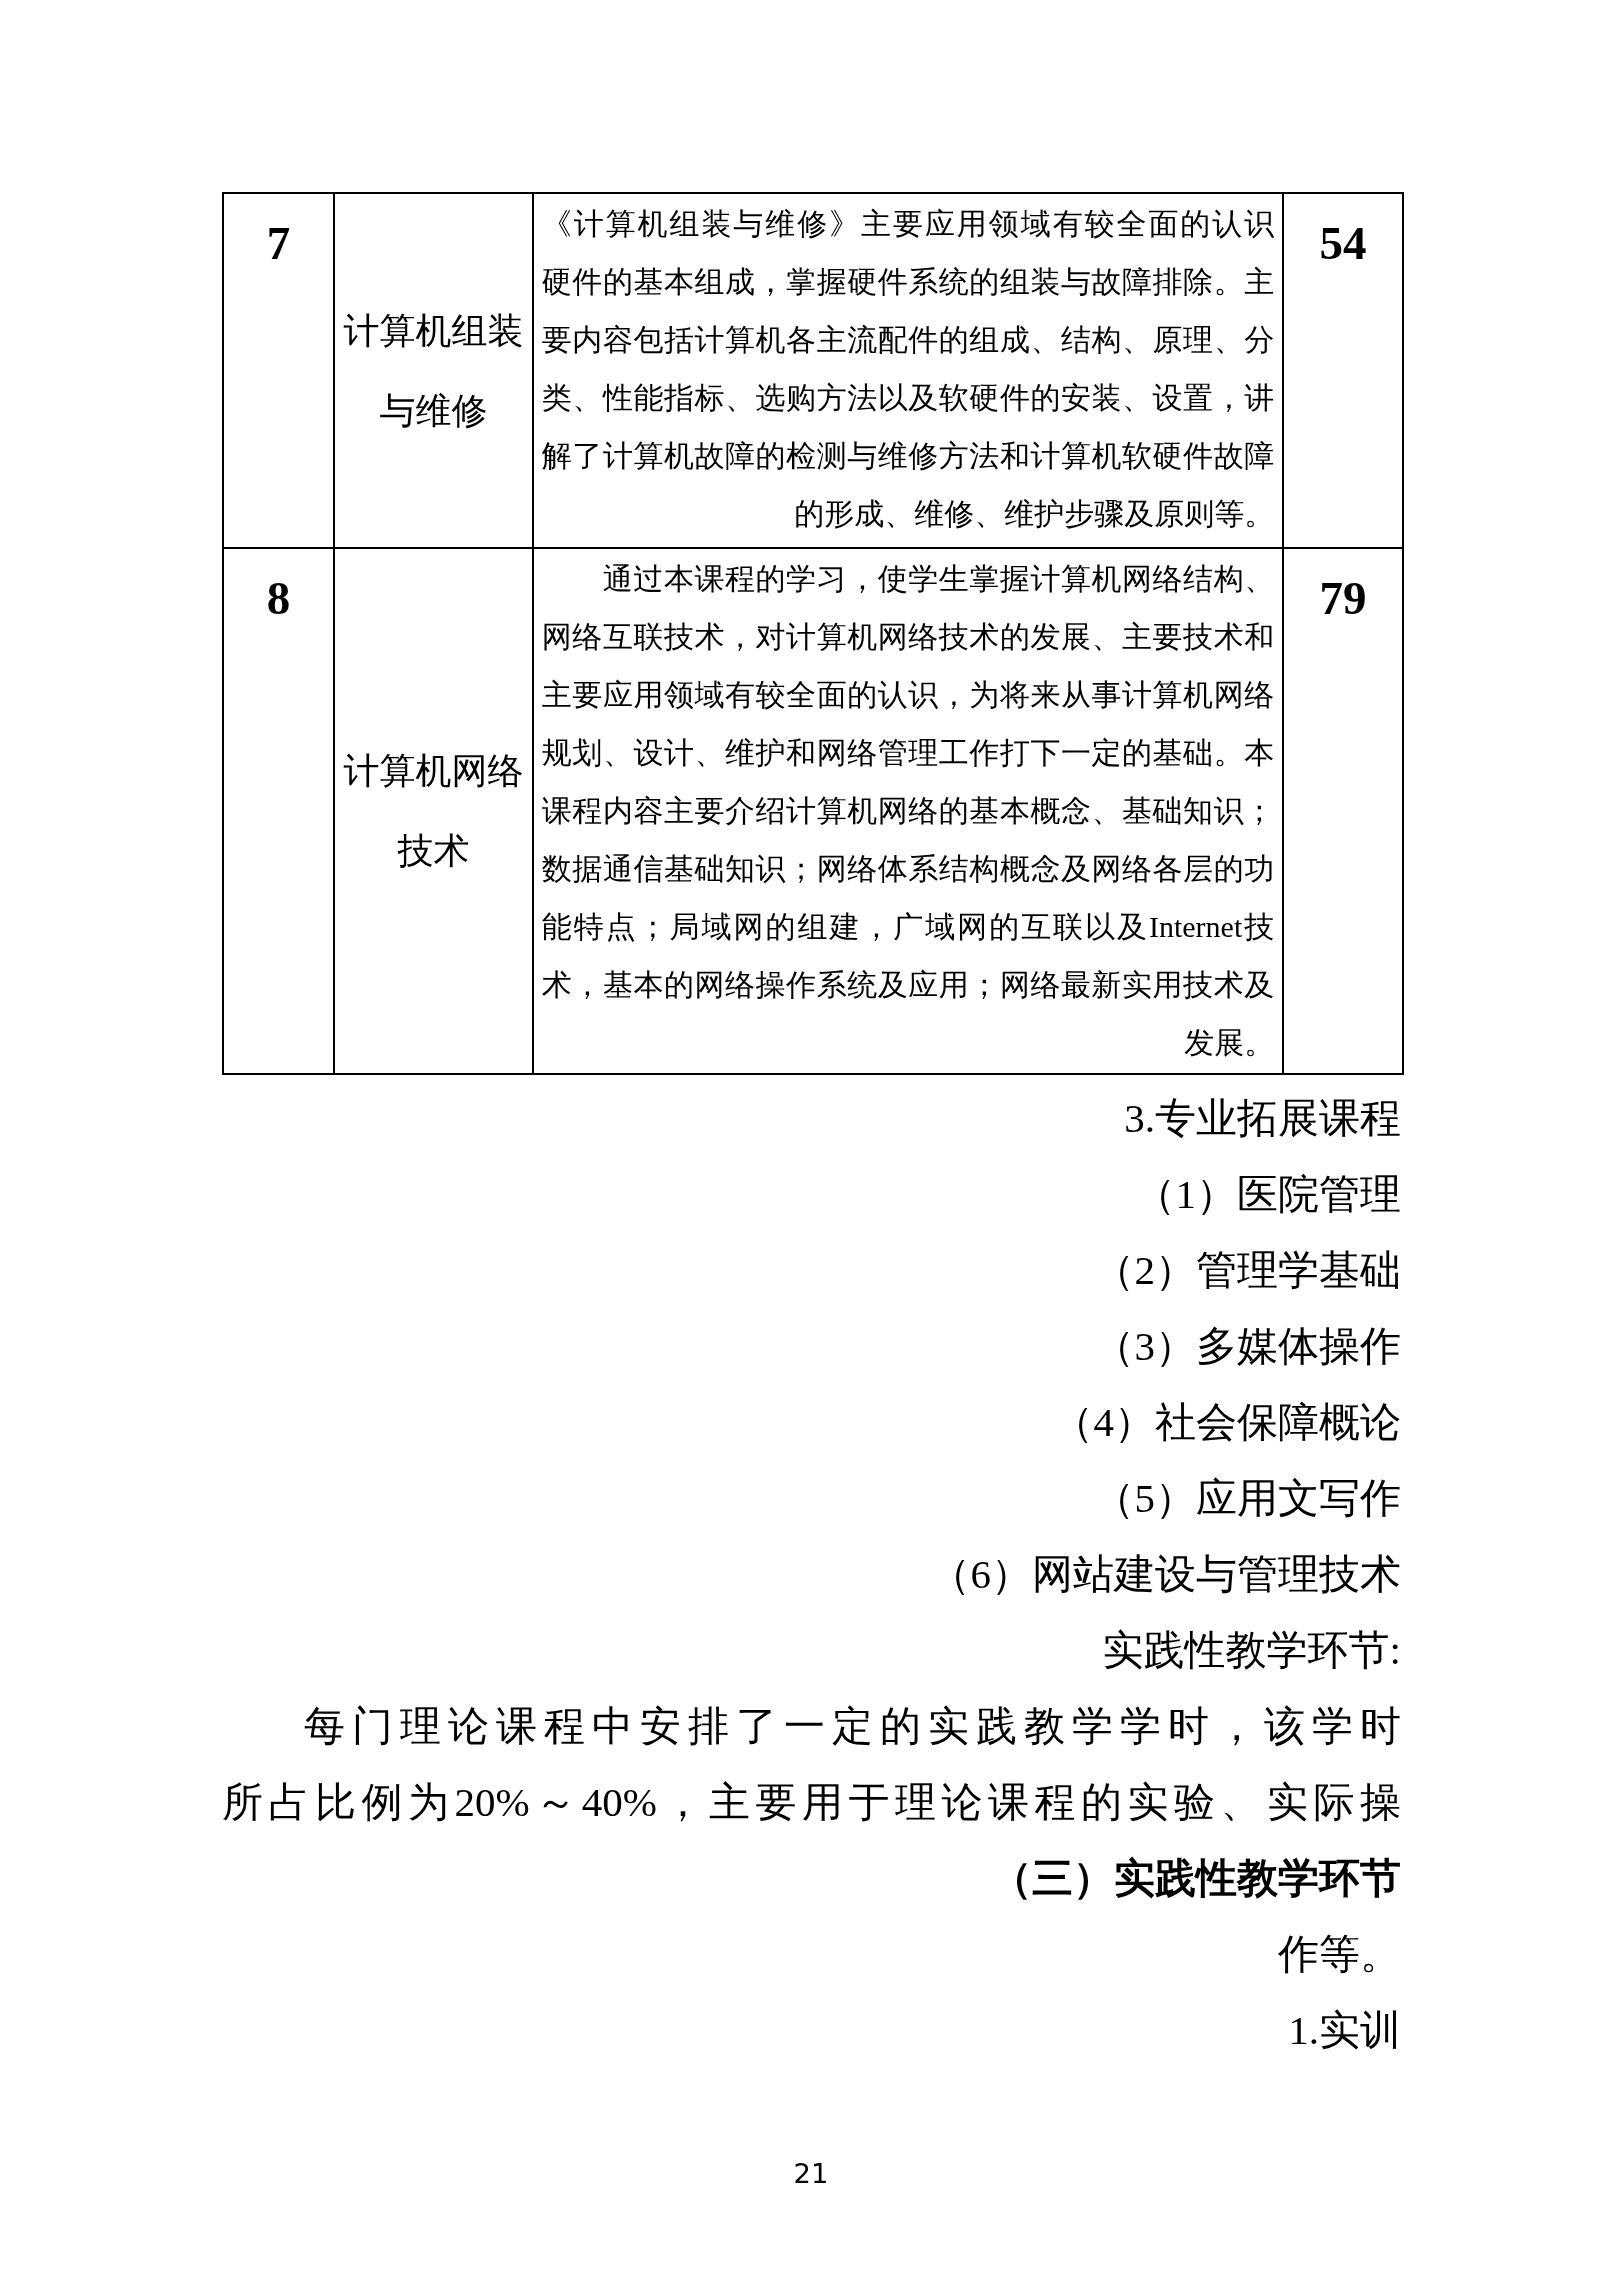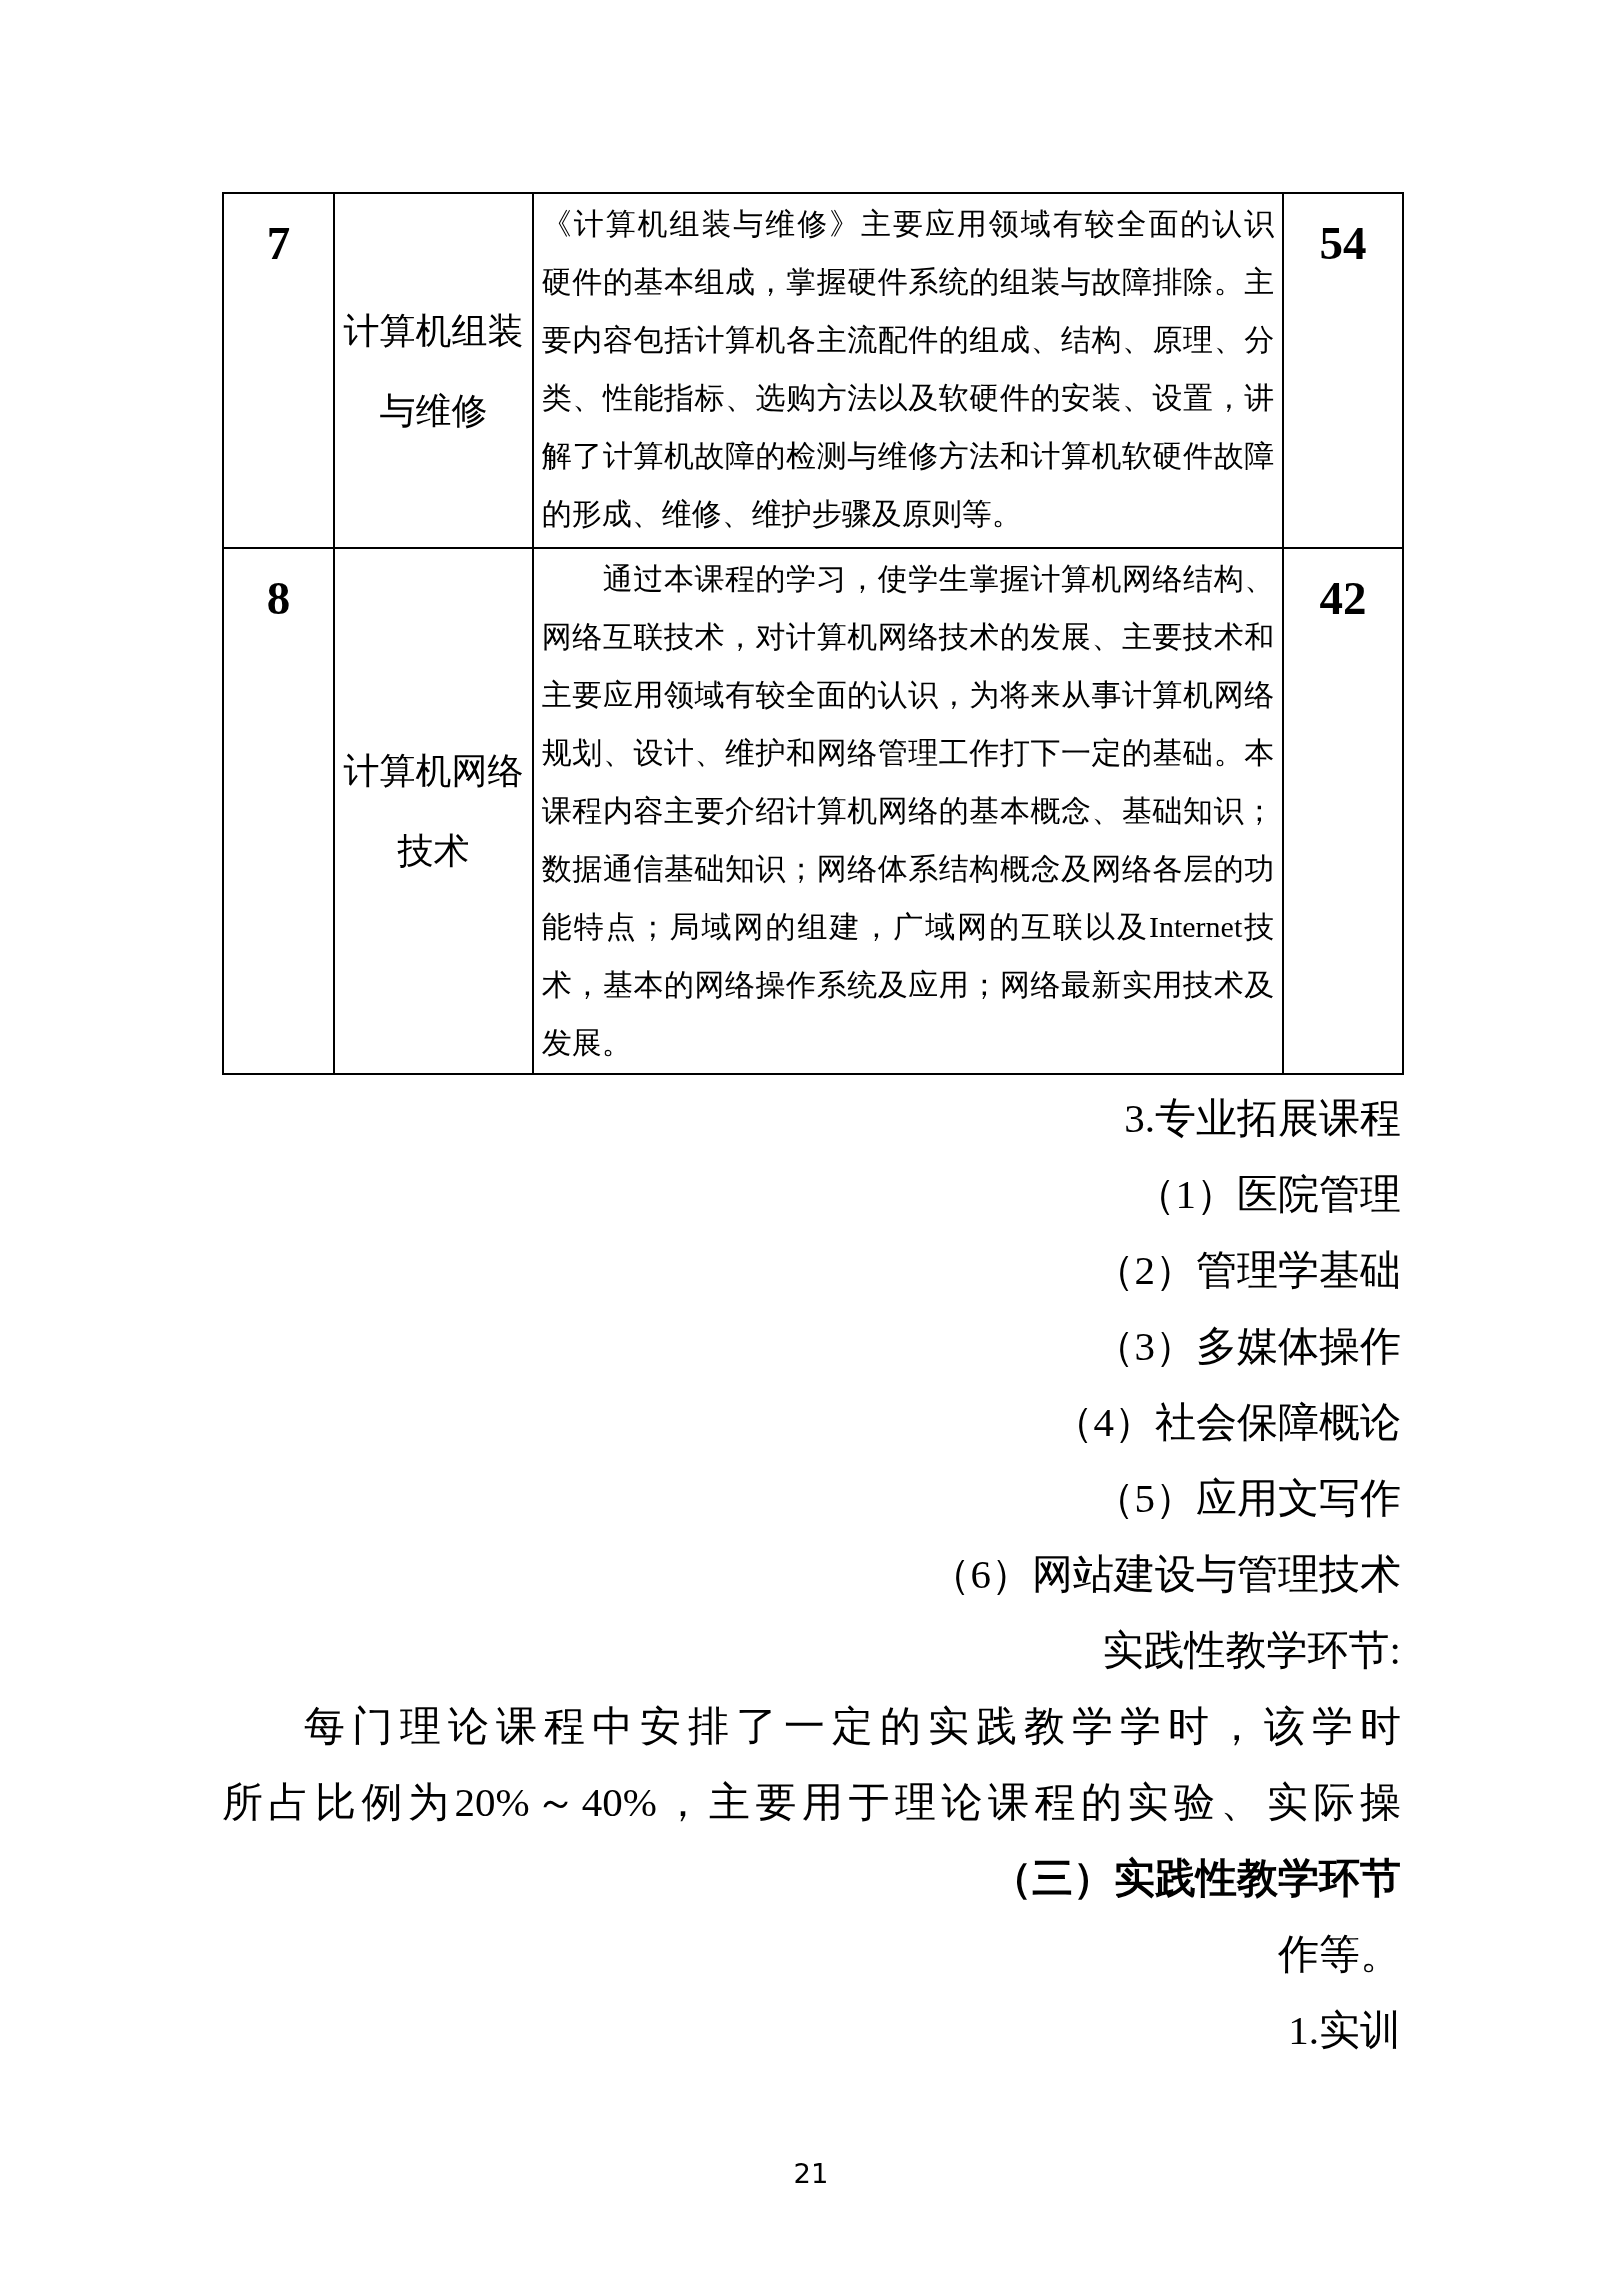--- a/index.html
+++ b/index.html
@@ -37,21 +37,21 @@
     text-align: center;
     vertical-align: middle;
     font-size: 36px;
     line-height: 80px;
     padding: 6px 2px;
   }
   td.desccell { padding: 1px 7.8px 0 7.8px; }
   .descbox { overflow: hidden; }
   .descbox.h7 { height: 349px; }
   .descbox.h8 { height: 521px; }
-  .dl { font-size: 30px; line-height: 58px; text-align: left; }
+  .dl { font-size: 30px; line-height: 58px; text-align: right; }
   .dl.jl { text-align: justify; text-align-last: justify; }
   .dl.ti2d { text-indent: 61px; }
 
   
   .bodytext {
     position: absolute;
     left: 222px;
     top: 1080px;
     width: 1179px;
   }
@@ -114,21 +114,21 @@
             <div class="dl jl">网络互联技术，对计算机网络技术的发展、主要技术和</div>
             <div class="dl jl">主要应用领域有较全面的认识，为将来从事计算机网络</div>
             <div class="dl jl">规划、设计、维护和网络管理工作打下一定的基础。本</div>
             <div class="dl jl">课程内容主要介绍计算机网络的基本概念、基础知识；</div>
             <div class="dl jl">数据通信基础知识；网络体系结构概念及网络各层的功</div>
             <div class="dl jl">能特点；局域网的组建，广域网的互联以及Internet技</div>
             <div class="dl jl">术，基本的网络操作系统及应用；网络最新实用技术及</div>
             <div class="dl">发展。</div>
           </div>
         </td>
-        <td class="numcell">42</td>
+        <td class="numcell">79</td>
       </tr>
     </tbody>
   </table>
 
   <div class="bodytext">
     <div class="bl ti2">3.专业拓展课程</div>
     <div class="bl ti2">（1）医院管理</div>
     <div class="bl ti2">（2）管理学基础</div>
     <div class="bl ti2">（3）多媒体操作</div>
     <div class="bl ti2">（4）社会保障概论</div>

